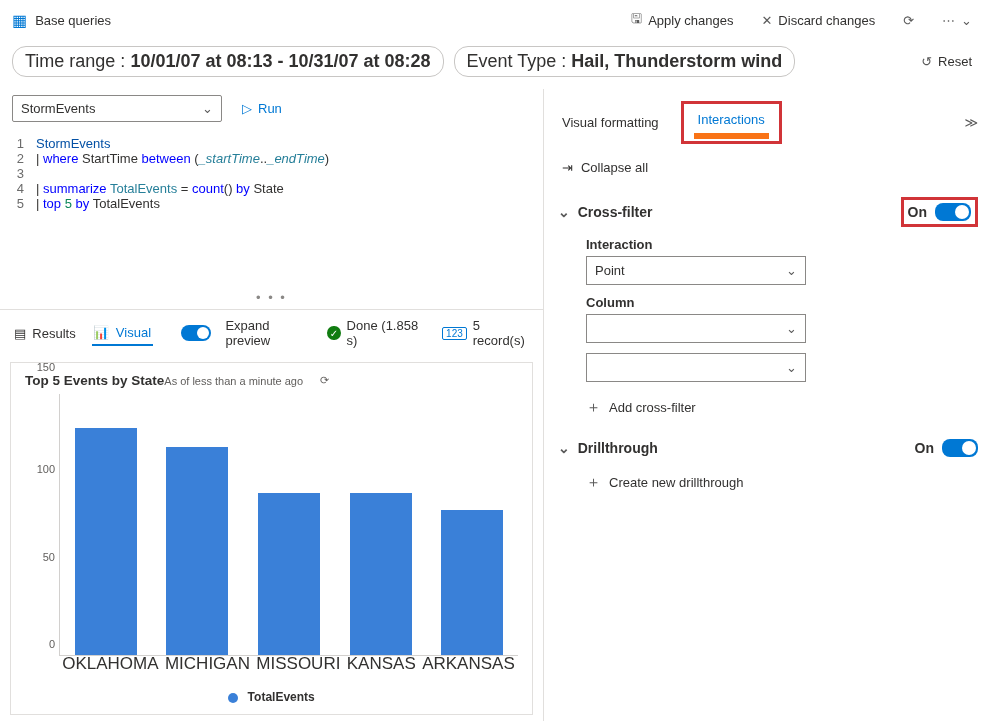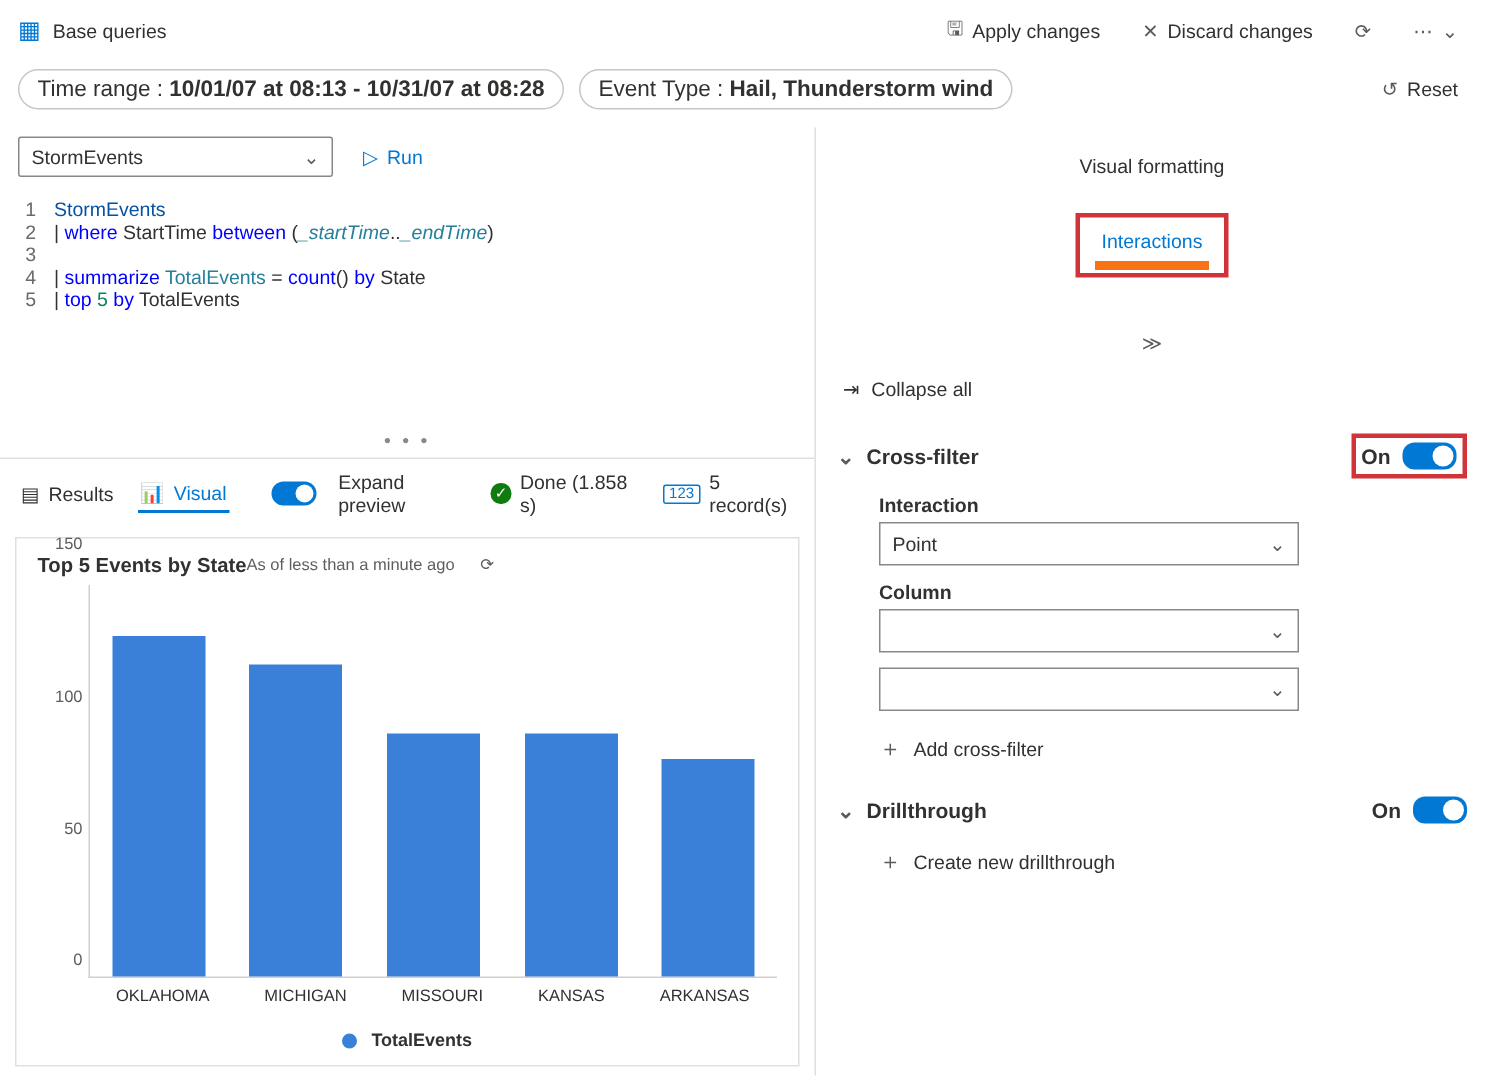--- a/index.html
+++ b/index.html
@@ -4,21 +4,21 @@
 <style>
 * { box-sizing: border-box; margin: 0; padding: 0; font-family: "Segoe UI", Arial, sans-serif; }
 body { width: 990px; height: 724px; background: #fff; font-size: 13px; color: #323130; overflow: hidden; }
 .topbar { display: flex; align-items: center; padding: 8px 12px; height: 40px; }
 .topbar-left { display: flex; align-items: center; gap: 8px; }
 .topbar-right { display: flex; align-items: center; gap: 16px; margin-left: auto; }
 .grid-icon { color: #0078d4; font-size: 16px; }
 .icon-btn { display: flex; align-items: center; gap: 6px; cursor: pointer; background: none; border: none; color: #323130; font-size: 13px; padding: 4px 6px; }
 .icon-btn .ic { color: #5b5b5b; }
 .filter-row { display: flex; align-items: center; gap: 10px; padding: 6px 12px 12px 12px; }
-.pill { border: 1px solid #c8c6c4; border-radius: 14px; padding: 4px 12px; font-size: 15px; background: #fff; }
+.pill { border: 1px solid #c8c6c4; border-radius: 14px; padding: 4px 12px; font-size: 18px; background: #fff; }
 .reset-btn { margin-left: auto; display: flex; align-items: center; gap: 6px; }
 .main { display: flex; height: calc(100% - 92px); }
 .left { width: 544px; border-right: 1px solid #e1dfdd; display: flex; flex-direction: column; }
 .right { flex: 1; padding: 8px 12px 8px 14px; }
 .query-bar { display: flex; align-items: center; gap: 10px; padding: 6px 12px 8px 12px; }
 .select { border: 1px solid #8a8886; border-radius: 2px; padding: 5px 8px; width: 210px; display: flex; align-items: center; justify-content: space-between; }
 .run-btn { display: flex; align-items: center; gap: 6px; color: #0078d4; border: none; background: none; font-size: 13px; padding: 5px 10px; cursor: pointer; }
 .editor { padding: 6px 0 6px 0; font-family: Consolas, monospace; font-size: 13px; flex: 0 0 auto; }
 .editor-line { display: flex; }
 .lnum { width: 36px; text-align: right; padding-right: 12px; color: #6b6b6b; user-select: none; }
@@ -41,35 +41,35 @@
 .check { width: 14px; height: 14px; background: #107c10; border-radius: 50%; display: inline-flex; align-items: center; justify-content: center; color: #fff; font-size: 10px; }
 .badge123 { border: 1px solid #0078d4; color: #0078d4; padding: 0 3px; border-radius: 2px; font-size: 10px; }
 .chart-area { padding: 10px 14px; border: 1px solid #e1dfdd; margin: 6px 10px 6px 10px; }
 .chart-hdr { display: flex; align-items: center; justify-content: flex-start; margin-bottom: 6px; }
 .chart-title { font-weight: 600; font-size: 13.5px; }
 .chart-ago { font-size: 11px; color: #605e5c; display: flex; align-items: center; gap: 17px; }
 .chart { position: relative; height: 290px; padding-left: 34px; padding-bottom: 28px; }
 .ytick { position: absolute; left: 0; width: 30px; text-align: right; font-size: 11px; color: #605e5c; transform: translateY(-50%); }
 .plot { position: absolute; left: 34px; right: 0; top: 0; bottom: 28px; border-left: 1px solid #d2d0ce; border-bottom: 1px solid #d2d0ce; display: flex; align-items: flex-end; justify-content: space-around; }
 .bar { width: 62px; background: #3a80d8; }
-.xlabels { position: absolute; left: 34px; right: 0; bottom: 10px; display: flex; justify-content: space-around; font-size: 11px; color: #323130; }
+.xlabels { position: absolute; left: 34px; right: 0; bottom: 10px; display: flex; justify-content: space-around; font-size: 17px; color: #323130; }
 .legend { text-align: center; font-size: 12px; margin-top: 6px; }
 .legend-dot { display: inline-block; width: 10px; height: 10px; background: #3a80d8; border-radius: 50%; margin-right: 6px; vertical-align: middle; }
-.panel-tabs { display: flex; align-items: center; gap: 18px; padding: 4px 0 8px 0; flex-direction: column; }
+.panel-tabs { display: flex; align-items: center; gap: 18px; padding: 4px 0 8px 0; }
 .ptab { padding: 6px 4px; cursor: pointer; }
 .ptab.active { color: #0078d4; border-bottom: 6px solid #f97316; }
 .red-box { border: 3px solid #d13438; padding: 2px 10px; }
 .red-box-toggle { border: 3px solid #d13438; padding: 3px 4px; display: flex; align-items: center; gap: 8px; }
 .collapse-all { display: flex; align-items: center; gap: 8px; padding: 8px 0 14px 4px; color: #323130; }
 .section { padding: 8px 0; }
 .section-hdr { display: flex; align-items: center; gap: 8px; font-weight: 600; font-size: 14px; }
 .section-hdr .fill { flex: 1; }
 .sub { padding: 10px 0 4px 28px; }
 .sub-lbl { font-weight: 600; font-size: 13px; margin-bottom: 4px; }
-.sel-box { border: 1px solid #8a8886; padding: 6px 8px; display: flex; align-items: center; justify-content: space-between; margin-bottom: 10px; width: 280px; }
+.sel-box { border: 1px solid #8a8886; padding: 6px 8px; display: flex; align-items: center; justify-content: space-between; margin-bottom: 10px; width: 220px; }
 .add-link { display: flex; align-items: center; gap: 8px; padding: 6px 0 2px 0; color: #323130; }
 .plus { font-size: 15px; color: #5b5b5b; }
 .chev { color: #5b5b5b; }
 .editor-wrap { flex: 1; min-height: 140px; }
 </style>
 </head>
 <body>
 
 <div class="topbar">
   <div class="topbar-left">

